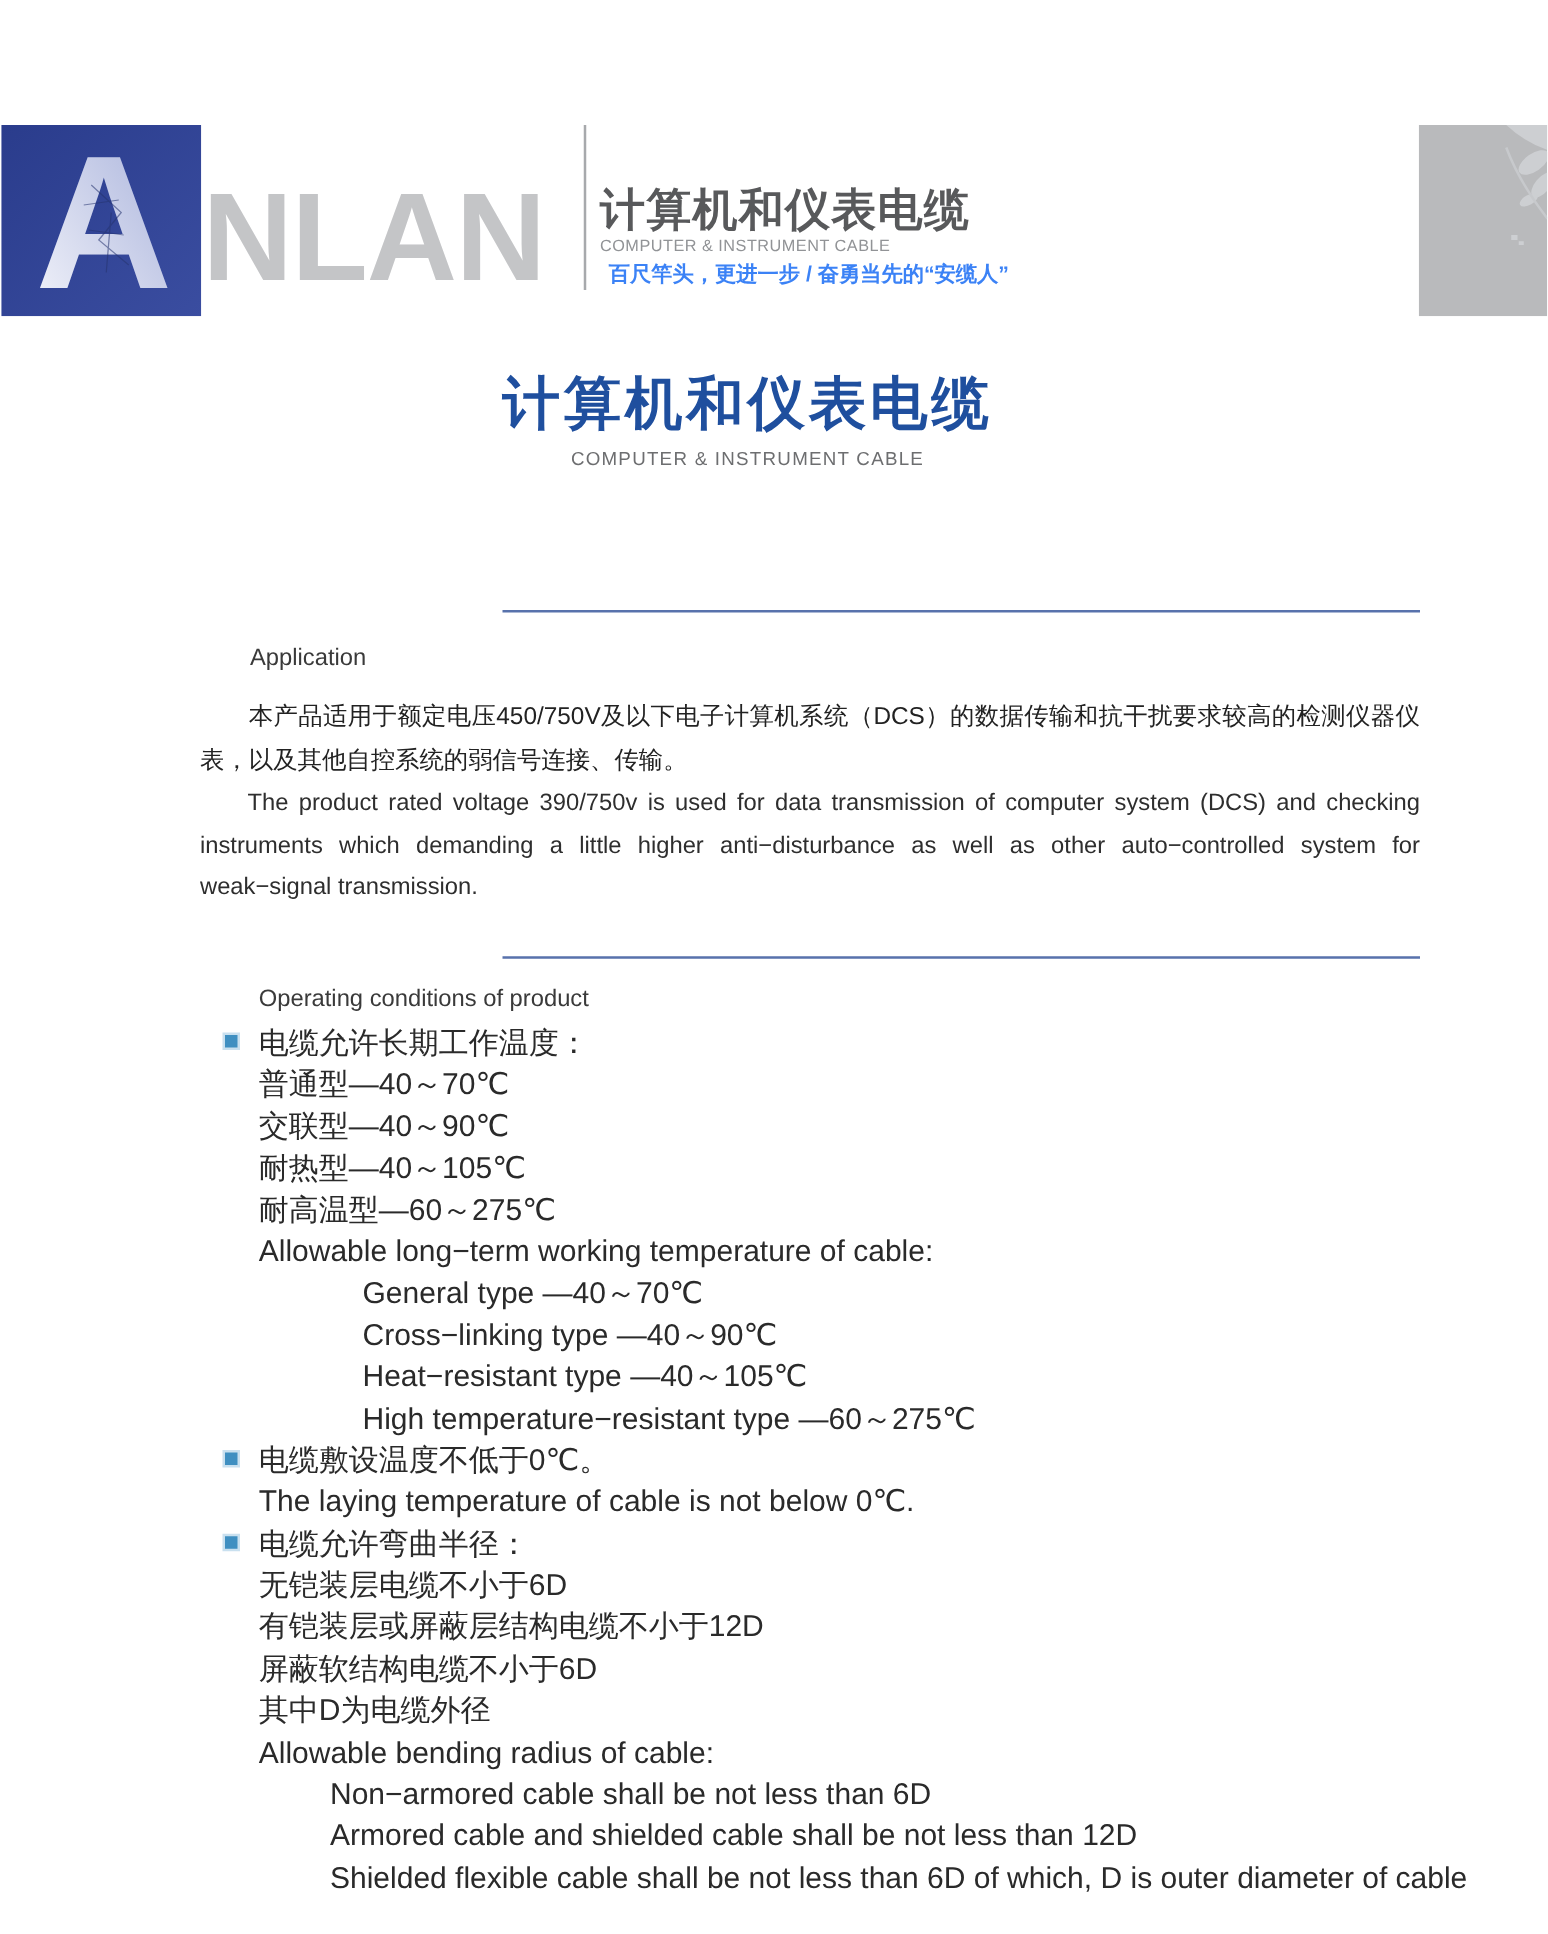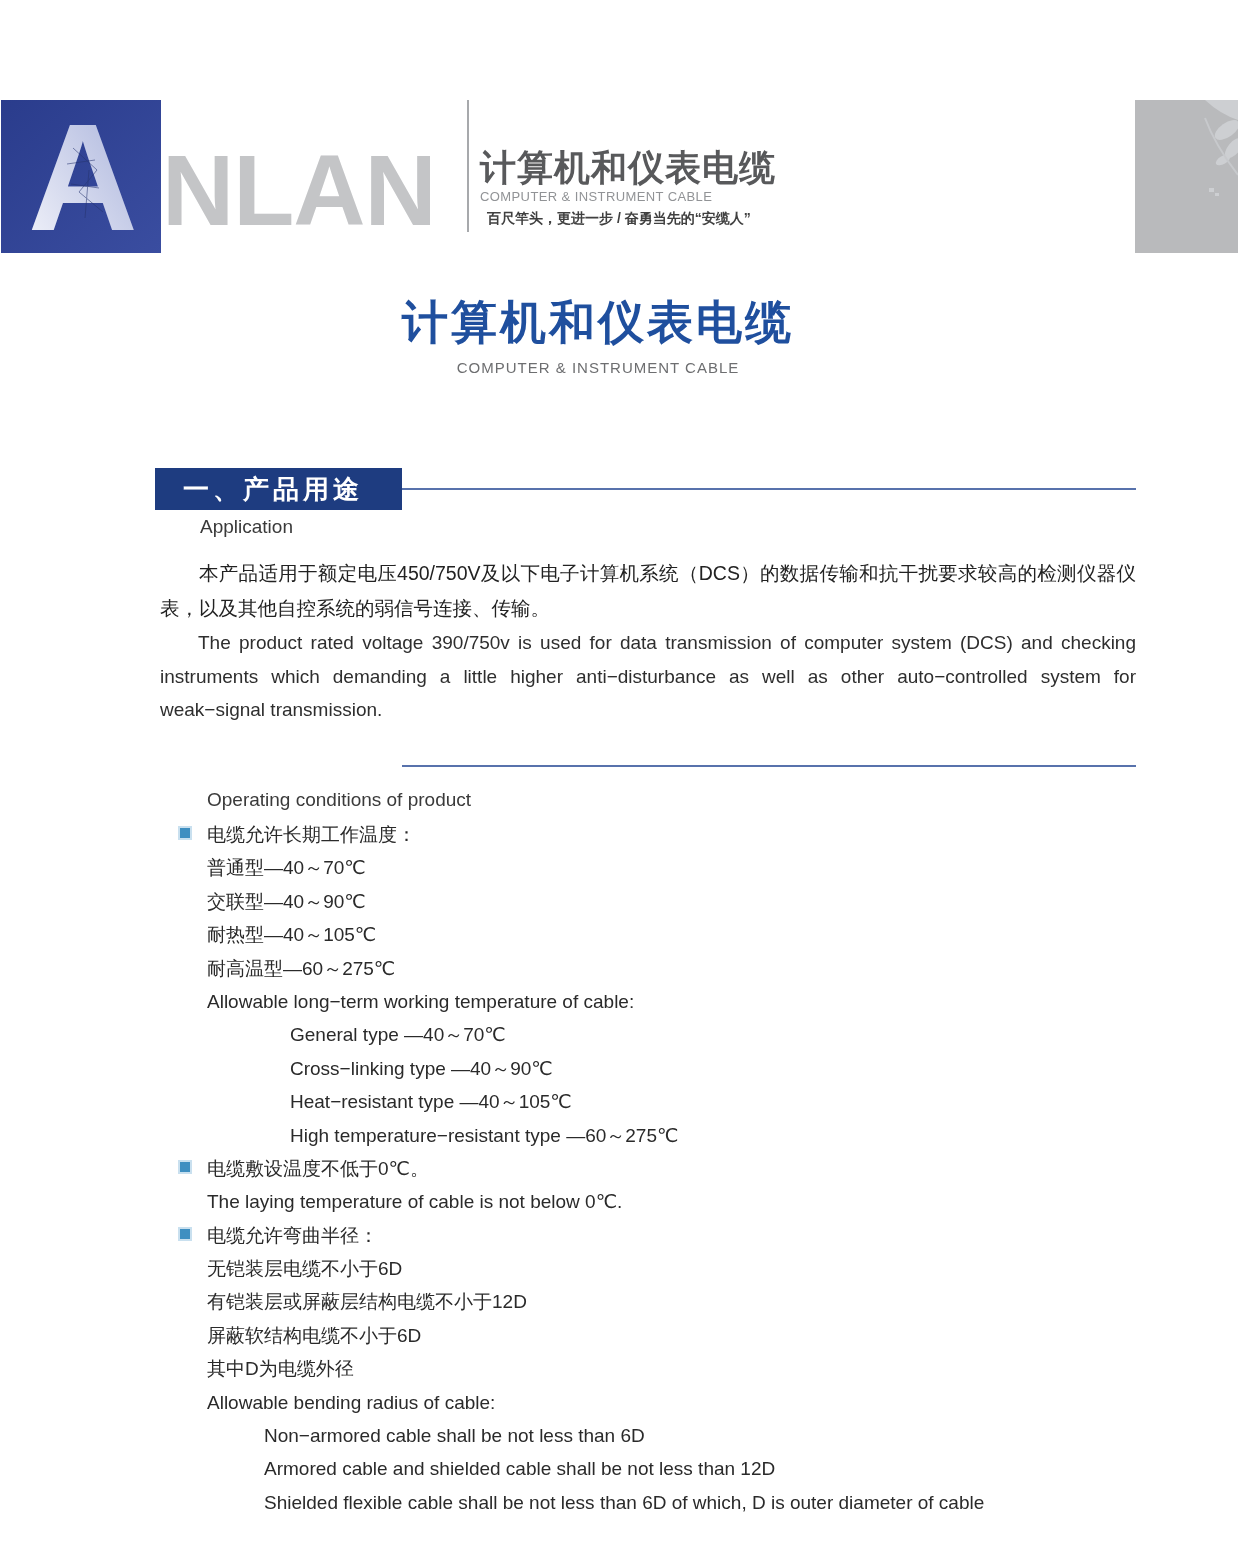--- a/index.html
+++ b/index.html
@@ -22,21 +22,21 @@
   .header-product-zh{
     position:absolute;left:480px;top:150px;
     font-size:36px;font-weight:bold;color:#58595b;letter-spacing:1px;line-height:1;
   }
   .header-product-en{
     position:absolute;left:480px;top:190px;
     font-size:13px;color:#919396;letter-spacing:.4px;line-height:1;
   }
   .header-slogan{
     position:absolute;left:487px;top:211px;
-    font-size:14px;font-weight:bold;color:#404040;line-height:1;
+    font-size:17px;font-weight:bold;color:#3b82f6;line-height:1;
   }
   .header-photo{position:absolute;left:1135px;top:100px;width:103px;height:153px;}
   
   .doc-title-zh{
     position:absolute;left:0;top:295px;width:1196px;text-align:center;
     font-size:46px;font-weight:bold;color:#1f4f9e;letter-spacing:3px;line-height:1.2;
   }
   .doc-title-en{
     position:absolute;left:0;top:360px;width:1196px;text-align:center;
     font-size:15px;color:#6d6e70;letter-spacing:1px;line-height:1;
@@ -63,21 +63,21 @@
   }
   .para-en{
     position:absolute;left:160px;top:626px;width:976px;margin:0;
     font-size:19px;line-height:33.5px;color:#2e2e2e;
     text-indent:38px;text-align:justify;
   }
   
   .cond-list{position:absolute;left:160px;top:818px;width:1010px;}
   .cond-line{
     position:relative;height:33.4px;line-height:33.4px;
-    font-size:19px;color:#2a2a2a;white-space:nowrap;
+    font-size:24px;color:#2a2a2a;white-space:nowrap;
   }
   .cond-line.i0{padding-left:47px;}
   .cond-line.i1{padding-left:130px;}
   .cond-line.i2{padding-left:104px;}
   .bullet{
     position:absolute;left:20px;top:10px;width:10px;height:10px;
     background:#3f8fc1;box-shadow:0 0 0 2px #c9e0ef;
   }
 </style>
 </head>
@@ -125,23 +125,20 @@
         <rect x="74" y="88" width="5" height="4"></rect>
         <rect x="80" y="93" width="4" height="3"></rect>
       </g>
       <path d="M103 75 Q80 45 70 18" stroke="#c7c9cc" stroke-width="2" fill="none"></path>
     </svg>
   </div>
 
   <h1 class="doc-title-zh" style="margin:0">计算机和仪表电缆</h1>
   <div class="doc-title-en">COMPUTER &amp; INSTRUMENT CABLE</div>
 
-  <div class="sec-bar s1">
-    <span>一、产品用途</span>
-  </div>
   <div class="sec-rule s1"></div>
   <div class="sec-sub s1">Application</div>
 
   <p class="para-zh">本产品适用于额定电压450/750V及以下电子计算机系统（DCS）的数据传输和抗干扰要求较高的检测仪器仪表，以及其他自控系统的弱信号连接、传输。</p>
   <p class="para-en">The product rated voltage 390/750v is used for data transmission of computer system (DCS) and checking instruments which demanding a little higher anti−disturbance as well as other auto−controlled system for weak−signal transmission.</p>
 
   <div class="sec-rule s2"></div>
   <div class="sec-sub s2">Operating conditions of product</div>
 
   <div class="cond-list">

